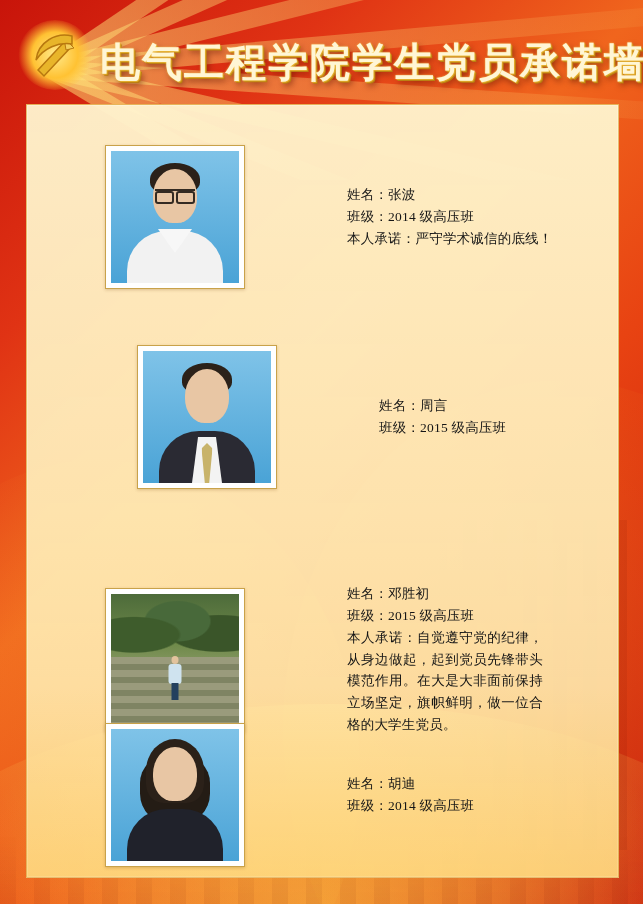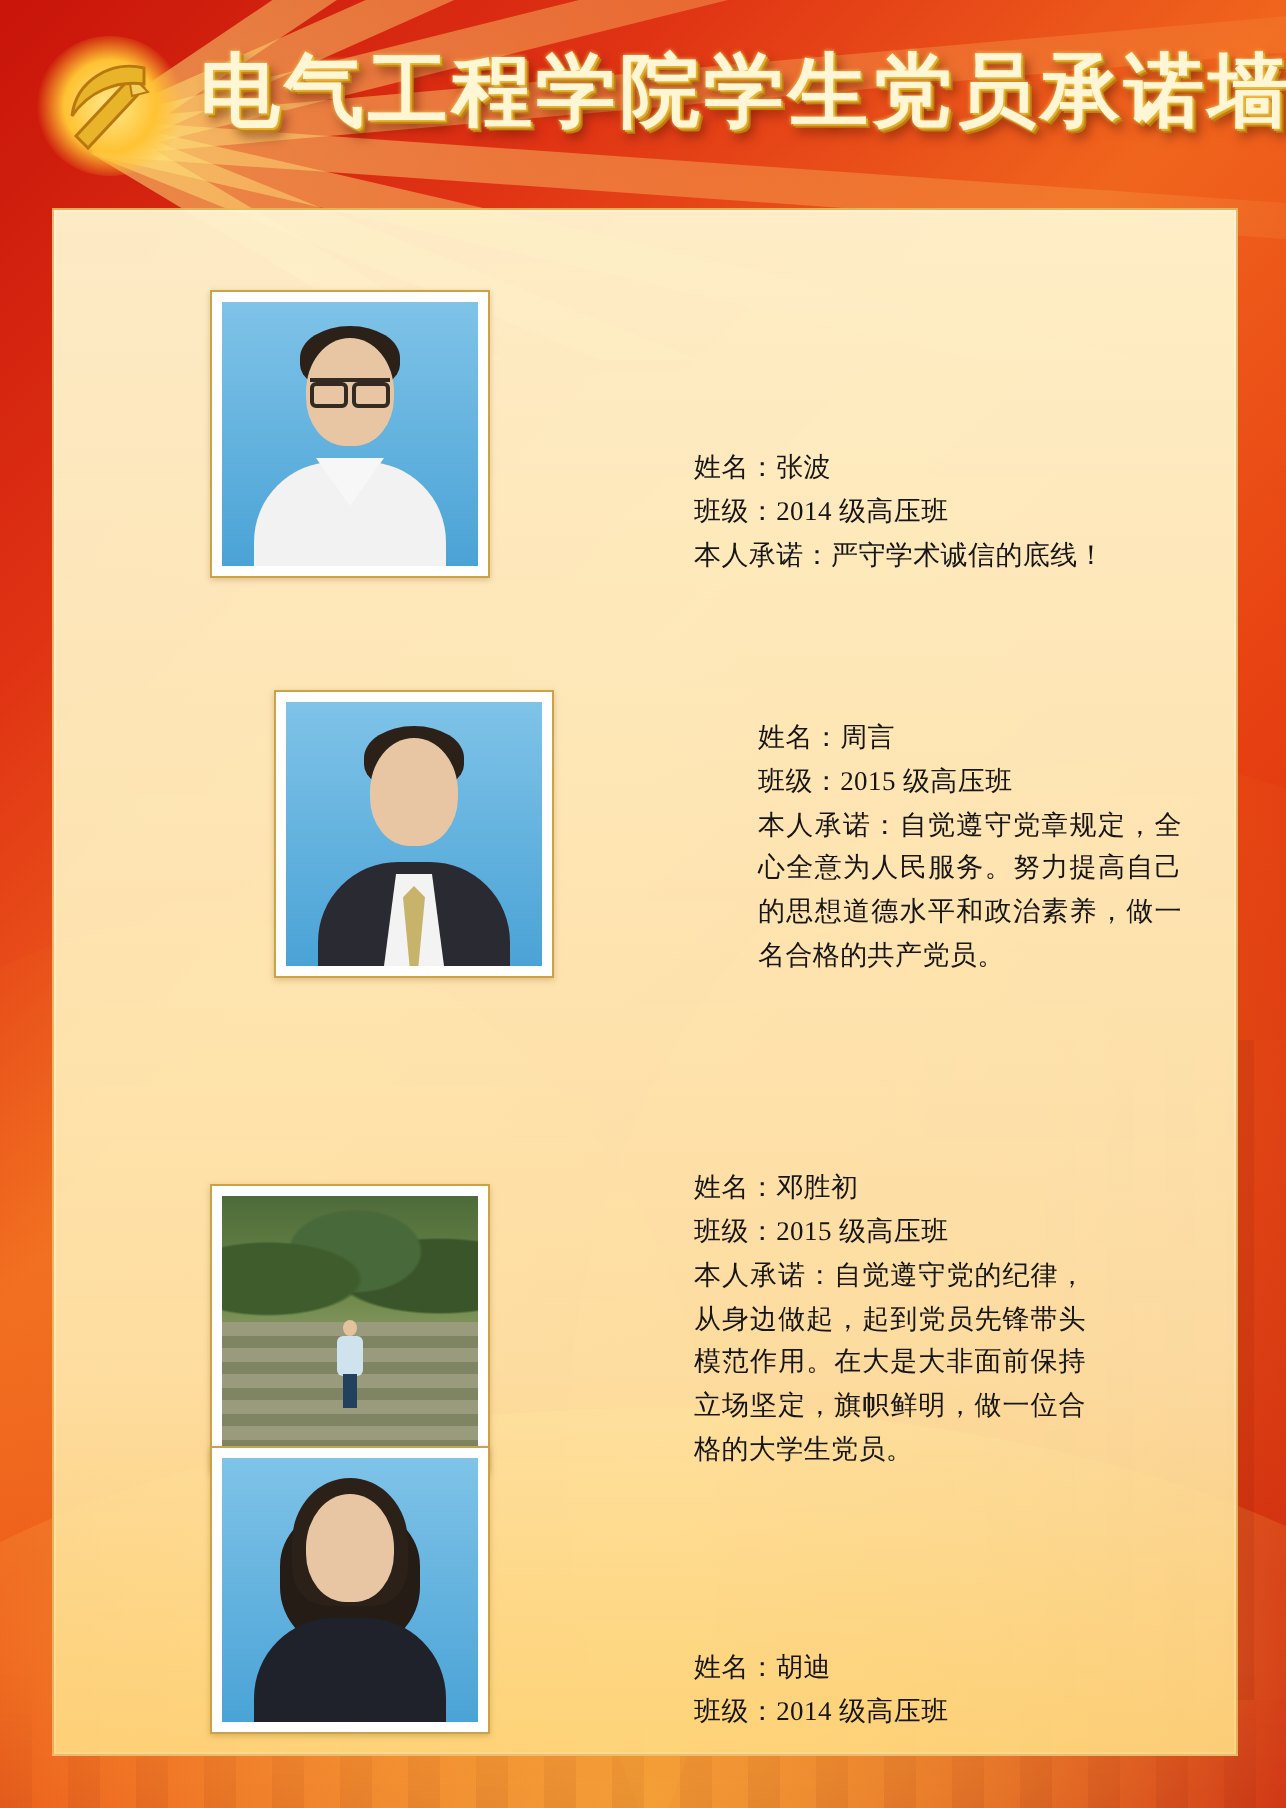--- a/index.html
+++ b/index.html
@@ -75,21 +75,21 @@
     -webkit-mask-image: linear-gradient(to top, #000, transparent);
     mask-image: linear-gradient(to top, #000, transparent);
   }
 
   
   #header {
     position: absolute;
     left: 6px; top: 18px;
     width: 631px; height: 72px;
     display: flex;
-    align-items: flex-start;
+    align-items: flex-end;
   }
   .emblem {
     position: relative;
     width: 74px; height: 70px;
     margin-left: 12px;
     flex: 0 0 auto;
   }
   .emblem .burst {
     position: absolute; left: 0; top: 0; width: 74px; height: 70px;
     background: radial-gradient(circle at 50% 50%, #ffe98a 0%, #ffc233 45%, rgba(255,170,30,0) 72%);
@@ -125,21 +125,21 @@
   .panel-glow {
     position: absolute;
     left: 0; bottom: 0; width: 591px; height: 190px;
     background: linear-gradient(0deg, rgba(255,196,70,0.35), rgba(255,196,70,0));
     pointer-events: none;
   }
 
   .entry {
     position: absolute;
     display: flex;
-    align-items: flex-end;
+    align-items: center;
   }
   .photo-frame {
     background: #ffffff;
     border: 1px solid #c9a24a;
     padding: 5px;
     box-shadow: 0 1px 3px rgba(120,70,10,0.25);
     flex: 0 0 auto;
   }
   .photo {
     display: block;
@@ -306,21 +306,20 @@
           <div class="hair"></div>
             <div class="head"></div>
           <div class="body"></div>
             <div class="shirt"></div>
             <div class="tie"></div>
         </div>
       </div>
       <div class="info">
         <div class="line">姓名：周言</div>
         <div class="line">班级：2015 级高压班</div>
-        <div class="line promise">本人承诺：自觉遵守党章规定，全心全意为人民服务。努力提高自己的思想道德水平和政治素养，做一名合格的共产党员。</div>
       </div>
     </div>
 
     <div class="entry" id="e3">
       <div class="photo-frame">
         <div class="photo ph-outdoor">
           <div class="trees"></div>
             <div class="path"></div>
           <div class="person">
               <span class="h"></span>

